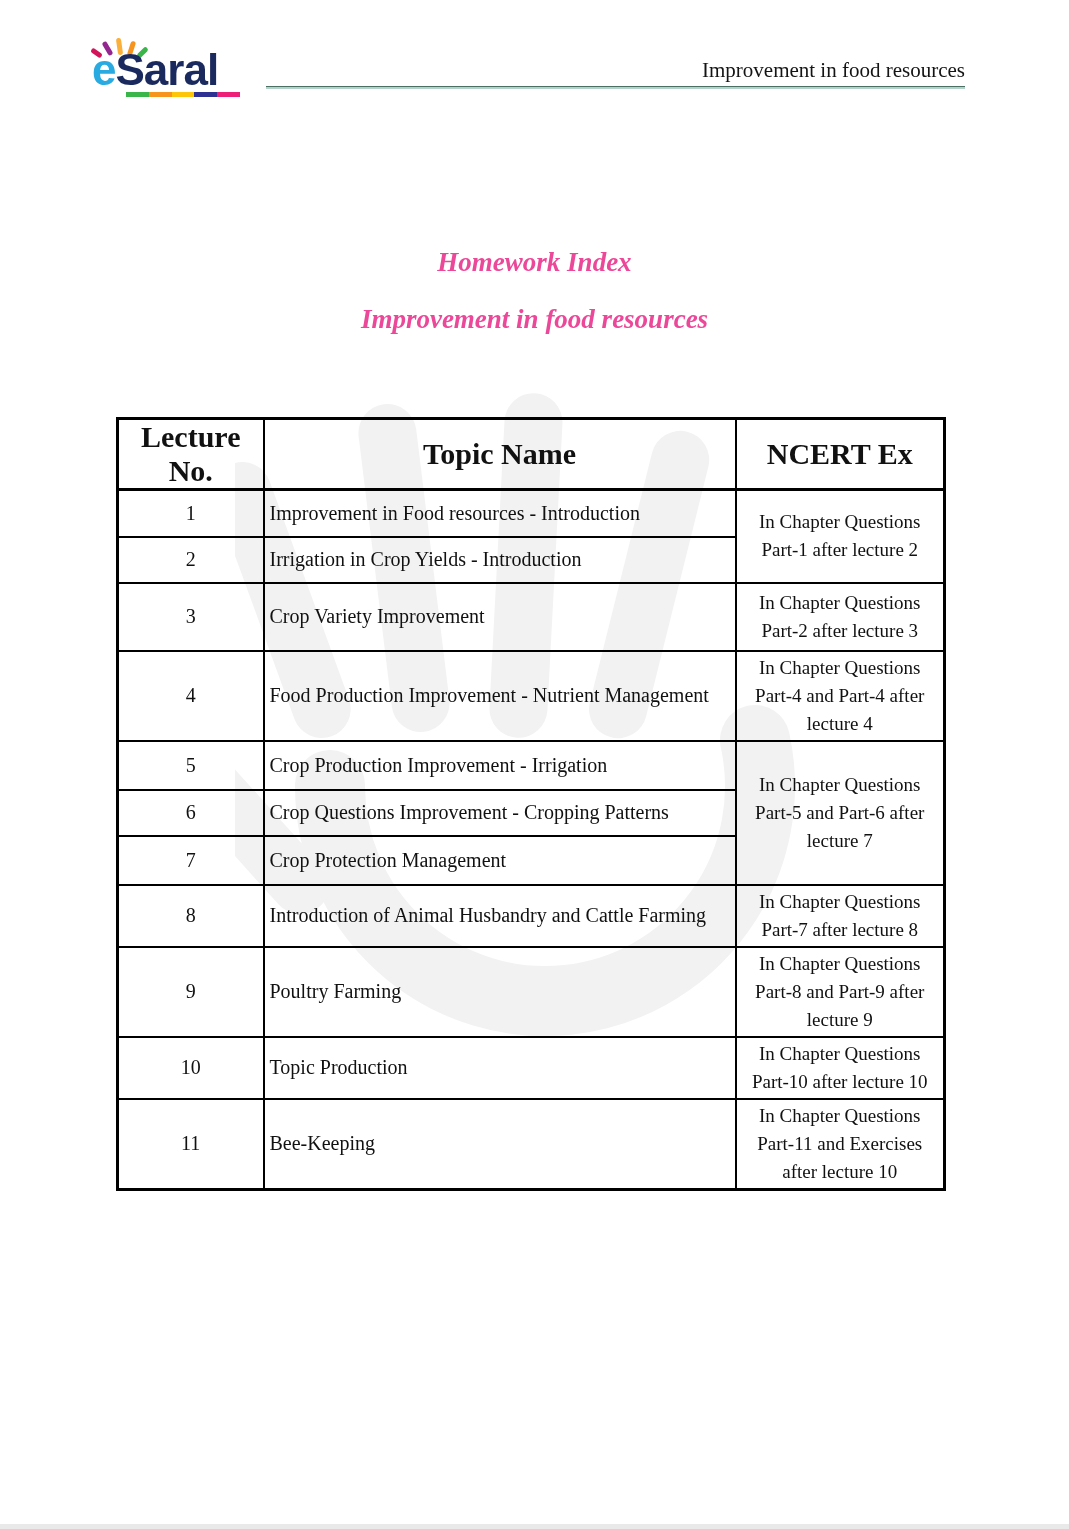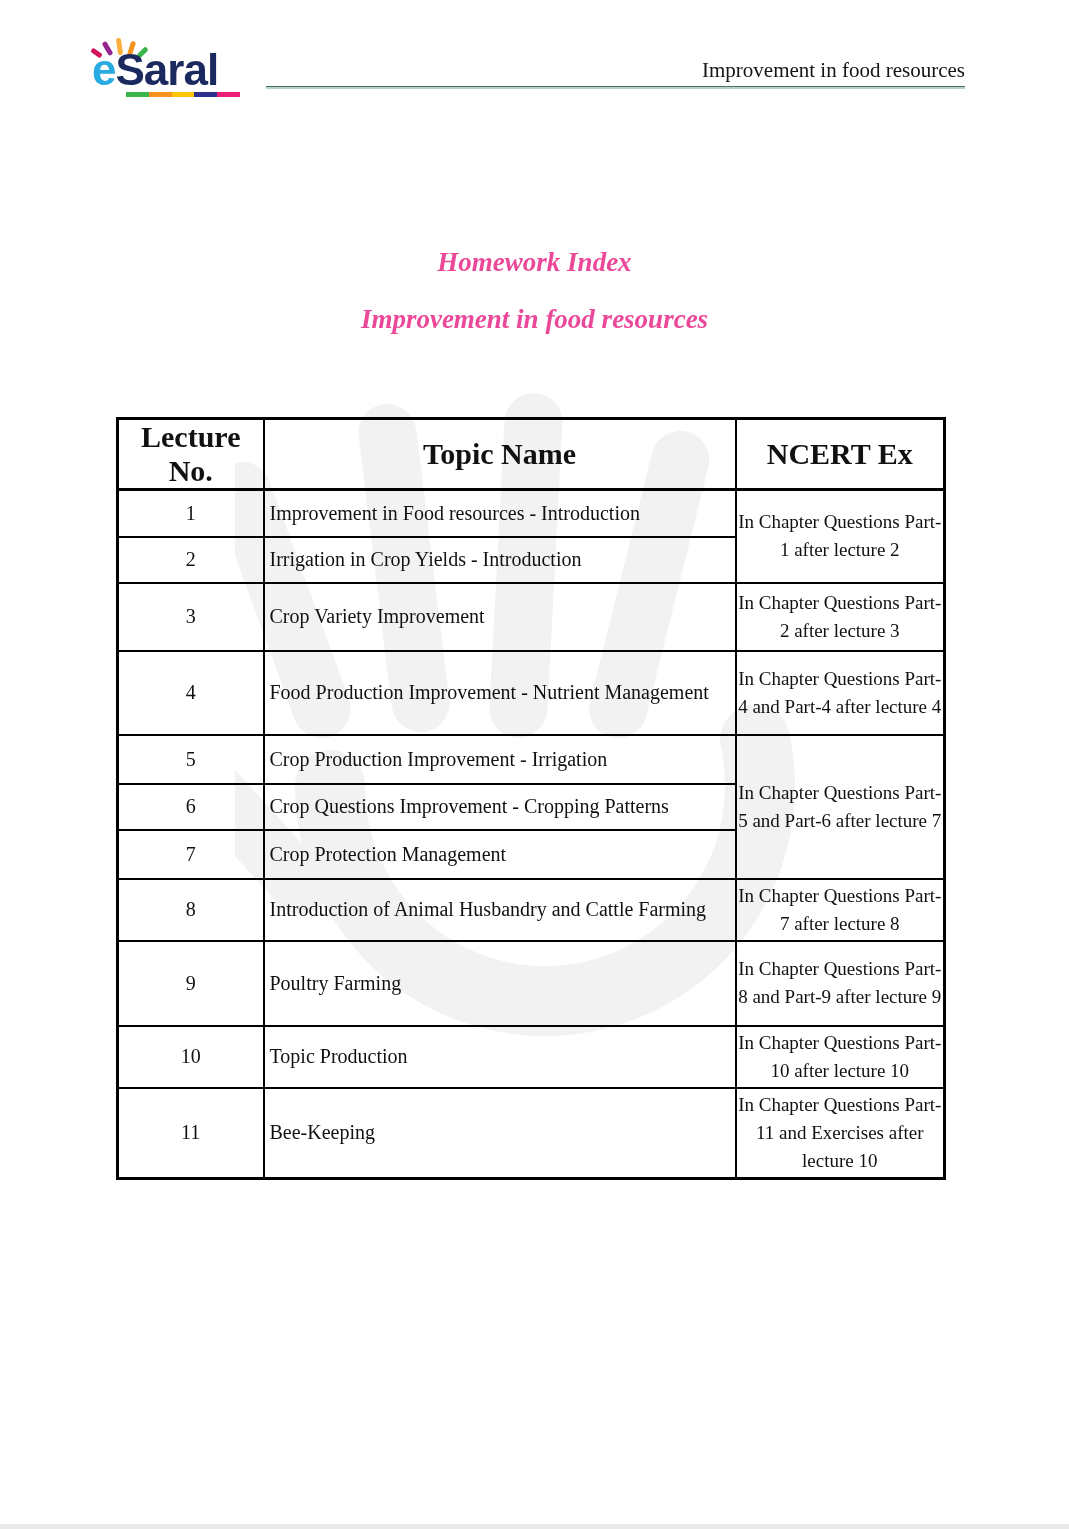--- a/index.html
+++ b/index.html
@@ -75,21 +75,21 @@
     vertical-align:middle;
     background:transparent;
   }
   table.hw { border:3px solid #000; }
   table.hw thead th {
     font-weight:bold; font-size:30px; text-align:center;
     height:19px; border-bottom:3px solid #000;
   }
   td.num   { text-align:center; }
   td.topic { text-align:left; padding-left:5px;margin-left:26px; }
-  td.ncert { text-align:center; font-size:19px; line-height:28px; padding:2px 1px; }
+  td.ncert { text-align:center; font-size:19px; line-height:28px; padding:2px 9px; }
   tr.hr  { height:33px; }
   tr.r1  { height:47px; }
   tr.r2  { height:46px; }
   tr.r3  { height:68px; }
   tr.r4  { height:84px; }
   tr.r5  { height:49px; }
   tr.r6  { height:46px; }
   tr.r7  { height:49px; }
   tr.r8  { height:60px; }
   tr.r9  { height:85px; }

